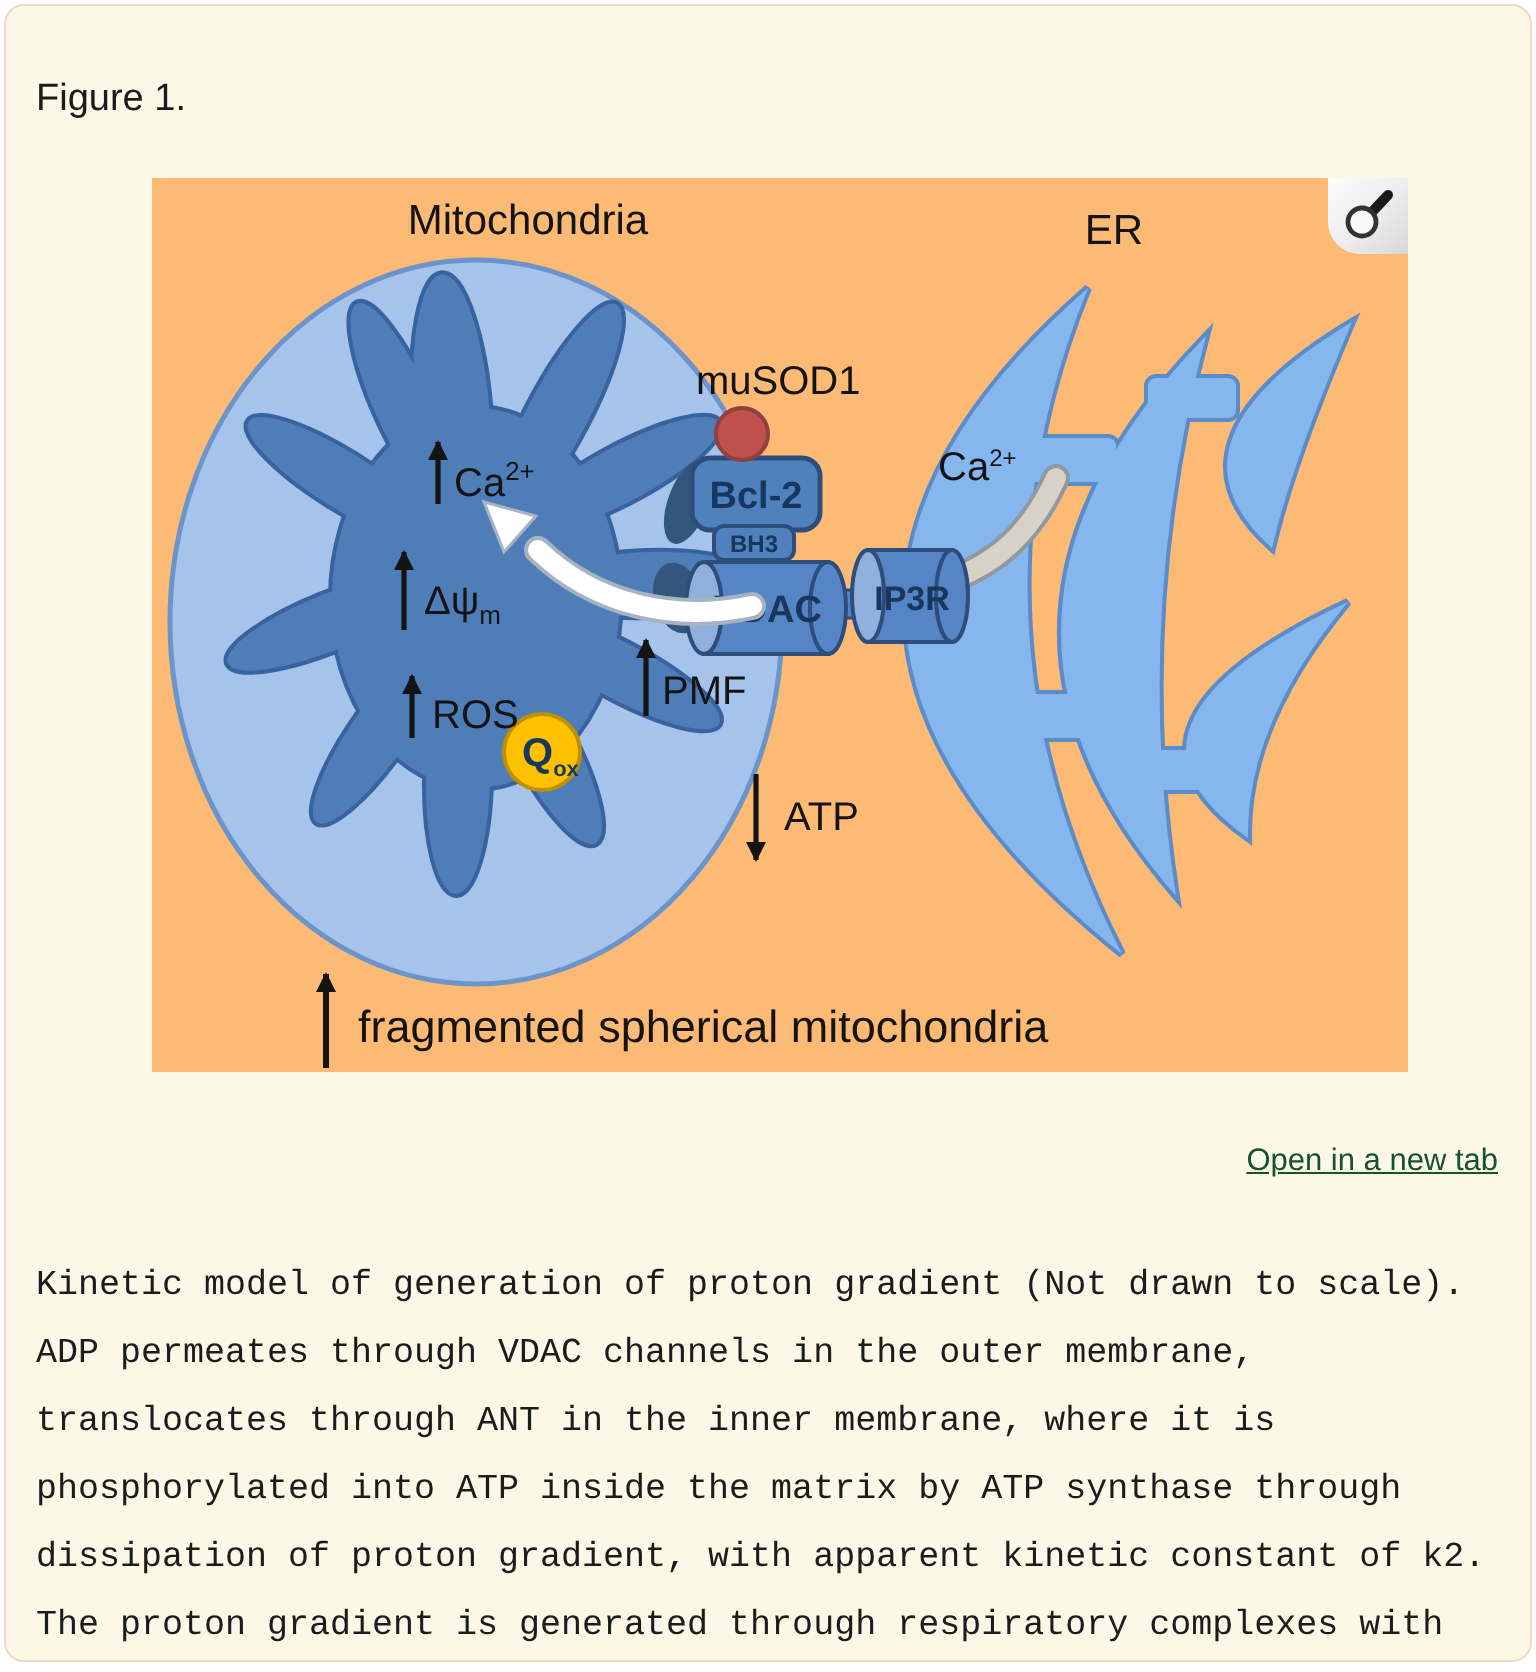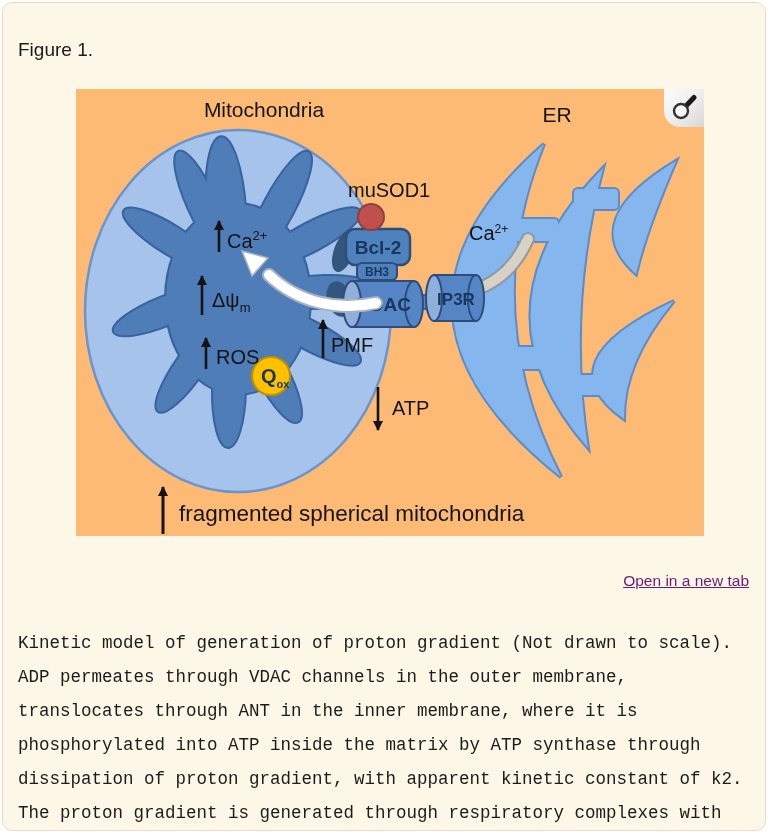--- a/index.html
+++ b/index.html
@@ -19,21 +19,21 @@
   }
   .magnify-btn {
     position:absolute; right:0; top:0; width:40px; height:38px;
     border:none; cursor:pointer;
     background:linear-gradient(135deg,#fdfdfd 0%,#ececec 55%,#d7d7d7 100%);
     border-bottom-left-radius:16px;
     display:flex; align-items:center; justify-content:center;
   }
   .open-link {
     position:absolute; right:16px; top:569px;
-    font-size:15.5px; color:#701a75; text-decoration:underline;
+    font-size:15.5px; color:#14532d; text-decoration:underline;
   }
   .caption {
     position:absolute; left:15px; top:623px; width:736px;
     font-family:Liberation Mono, monospace;
     font-size:17.5px; line-height:34px; color:#1c1c1c;
   }
   svg text { font-family:"Liberation Sans", sans-serif; }
   .flab { font-size:20px; fill:#141414; }
   .boxlab { font-weight:bold; fill:#17375e; }
 </style>

